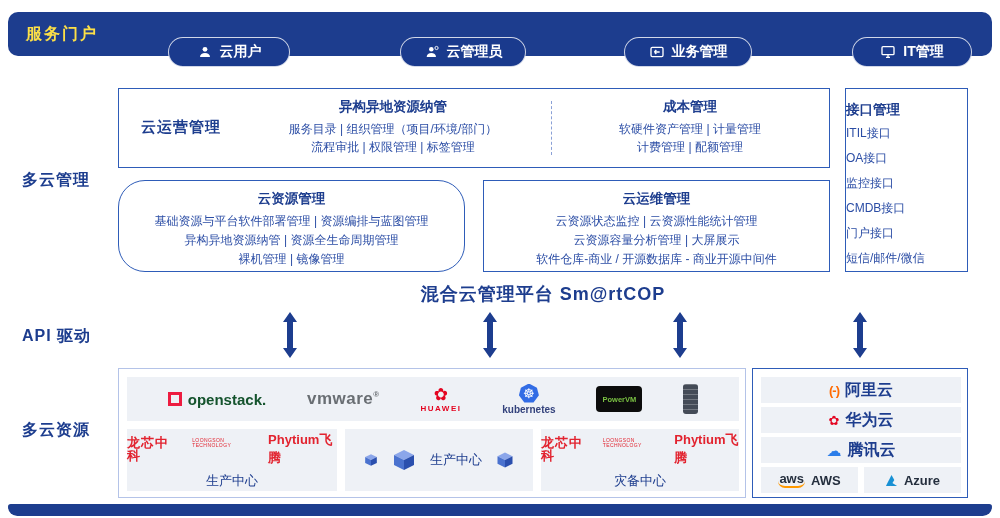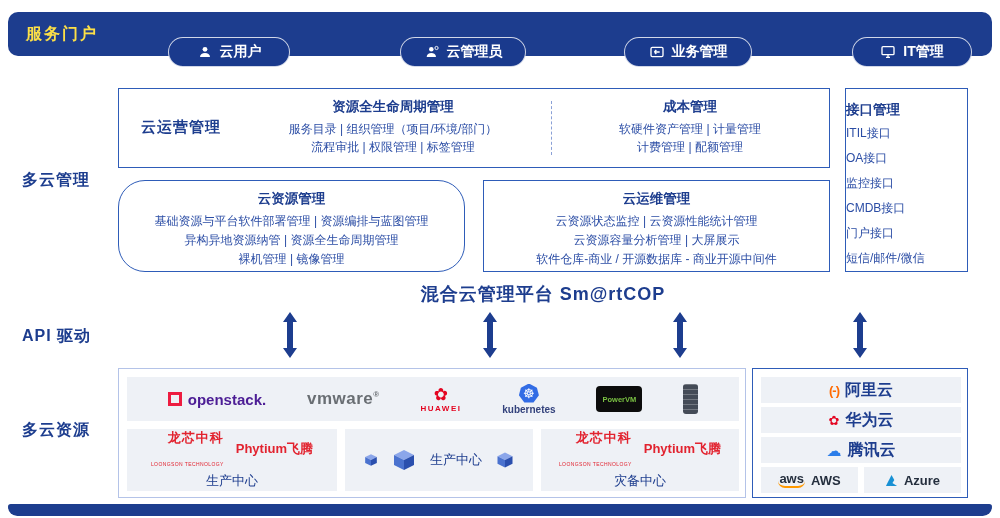--- a/index.html
+++ b/index.html
@@ -57,29 +57,29 @@
   
   .bx-infra  { left:118px; top:368px; width:628px; height:130px; border:1px solid #b4c3e8; }
   .vendor-row { position:absolute; left:8px; top:8px; width:612px; height:44px; background:#eef1f6;
                 display:flex; align-items:center; justify-content:space-evenly; }
   .center-box { position:absolute; top:60px; height:62px; background:#eef1f6;
                 display:flex; flex-direction:column; align-items:center; justify-content:center; gap:5px; }
   .cb-1 { left:8px;   width:210px; }
   .cb-2 { left:226px; width:188px; flex-direction:row; gap:14px; }
   .cb-3 { left:422px; width:198px; }
   .brand-row { display:flex; align-items:center; gap:12px; }
-  .loongson { display:flex; flex-direction:column; align-items:flex-end; line-height:1;gap:16px; }
+  .loongson { display:flex; flex-direction:row; align-items:flex-start; line-height:1;gap:16px; }
   .loongson-cn { color:#e2232f; font-weight:bold; font-size:13px; letter-spacing:1px; }
   .loongson-en { color:#e2232f; font-size:5px; letter-spacing:.4px; margin-top:2px; }
   .phytium { color:#e2232f; font-weight:bold; font-size:13px; }
   .center-label { color:#1d3d8e; font-size:13px; }
 
   .v-openstack { display:flex; align-items:center; gap:6px; }
   .os-mark { width:14px; height:14px; border:3px solid #ed1c40; }
-  .os-text { font-size:15px; font-weight:bold; color:#4c1d95; }
+  .os-text { font-size:15px; font-weight:bold; color:#14532d; }
   .v-vmware { font-size:17px; font-weight:bold; color:#696e73; letter-spacing:.5px; }
   .v-vmware sup { font-size:8px; }
   .v-huawei { display:flex; flex-direction:column; align-items:center; line-height:1; }
   .hw-flower-lg { color:#e40521; font-size:17px; }
   .hw-text { color:#e40521; font-weight:bold; font-size:8px; letter-spacing:1.5px; margin-top:2px; }
   .v-k8s { display:flex; flex-direction:column; align-items:center; line-height:1; gap:2px; }
   .k8s-mark { width:20px; height:19px; background:#326ce5; color:#fff; font-size:13px;
               display:flex; align-items:center; justify-content:center;
               clip-path:polygon(50% 0,90% 22%,100% 62%,73% 100%,27% 100%,0 62%,10% 22%); }
   .k8s-text { color:#33427c; font-weight:bold; font-size:10px; }
@@ -148,21 +148,21 @@
     </div>
   </div>
 
   <span class="side-label lbl-mgmt">多云管理</span>
   <span class="side-label lbl-api">API 驱动</span>
   <span class="side-label lbl-res">多云资源</span>
 
   <div class="bx bx-op">
     <span class="op-title">云运营管理</span>
     <div class="op-col-a">
-      <div class="bx-title">资源全生命周期管理</div>
+      <div class="bx-title">异构异地资源纳管</div>
       <div class="bx-line">服务目录 | 组织管理（项目/环境/部门）</div>
       <div class="bx-line">流程审批 | 权限管理 | 标签管理</div>
     </div>
     <div class="op-divider"></div>
     <div class="op-col-b">
       <div class="bx-title">成本管理</div>
       <div class="bx-line">软硬件资产管理 | 计量管理</div>
       <div class="bx-line">计费管理 | 配额管理</div>
     </div>
   </div>

